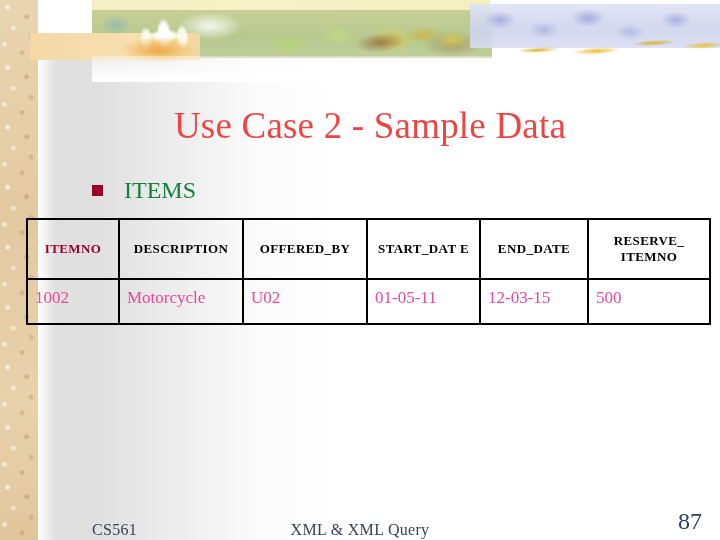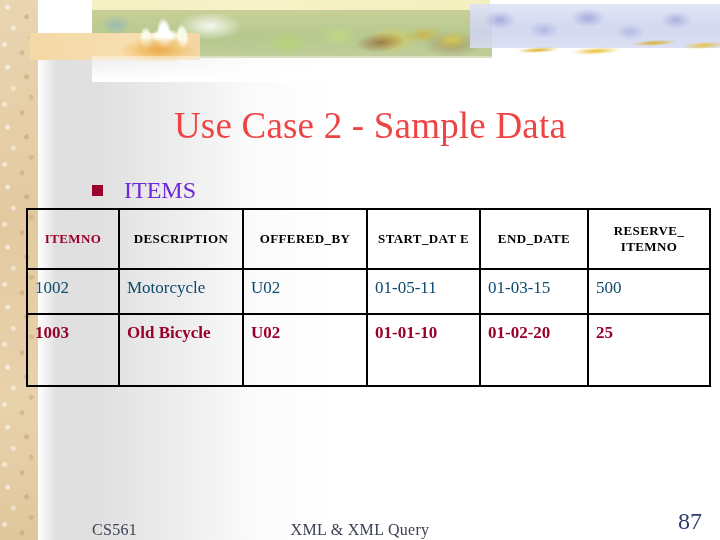--- a/index.html
+++ b/index.html
@@ -165,27 +165,27 @@
   }
   .bullet-marker {
     width: 11px; height: 11px;
     background: #99002b;
     margin-right: 21px;
     flex: none;
   }
   .bullet-label {
     font-size: 24px;
     line-height: 26px;
-    color: #6d28d9;
+    color: #15803d;
   }
 
   
   #items-table {
     position: absolute;
-    left: 26px; top: 208px;
+    left: 26px; top: 218px;
     width: 683px;
     border-collapse: collapse;
     table-layout: fixed;
     background: transparent;
   }
   #items-table th,
   #items-table td {
     border: 2px solid #000000;
     padding: 5px 7px;
     vertical-align: top;
@@ -199,21 +199,21 @@
     line-height: 16px;
     font-weight: bold;
     letter-spacing: .4px;
     color: #000000;
   }
   #items-table thead th.key-col { color: #99002b; }
 
   #items-table tbody td {
     font-size: 17px;
     line-height: 25px;
-    color: #0c4a6e;
+    color: #ec4899;
     font-weight: normal;
   }
   #items-table tbody tr.highlight td {
     color: #99002b;
     font-weight: bold;
   }
   tr.row-tall td { height: 60px; }
   tr.row-short td { height: 33px; }
 
   .c-itemno      { width: 92px; }
@@ -288,30 +288,22 @@
         <th>END_DATE</th>
         <th>RESERVE_ ITEMNO</th>
       </tr>
     </thead>
     <tbody>
       <tr class="row-short">
         <td>1002</td>
         <td>Motorcycle</td>
         <td>U02</td>
         <td>01-05-11</td>
-        <td>01-03-15</td>
+        <td>12-03-15</td>
         <td>500</td>
-      </tr>
-      <tr class="highlight row-tall">
-        <td>1003</td>
-        <td>Old Bicycle</td>
-        <td>U02</td>
-        <td>01-01-10</td>
-        <td>01-02-20</td>
-        <td>25</td>
       </tr>
     </tbody>
   </table>
 
   <div class="footer-text" id="footer-course">CS561</div>
   <div class="footer-text" id="footer-center">XML &amp; XML Query</div>
   <div id="footer-page">87</div>
 
 </div>
 

